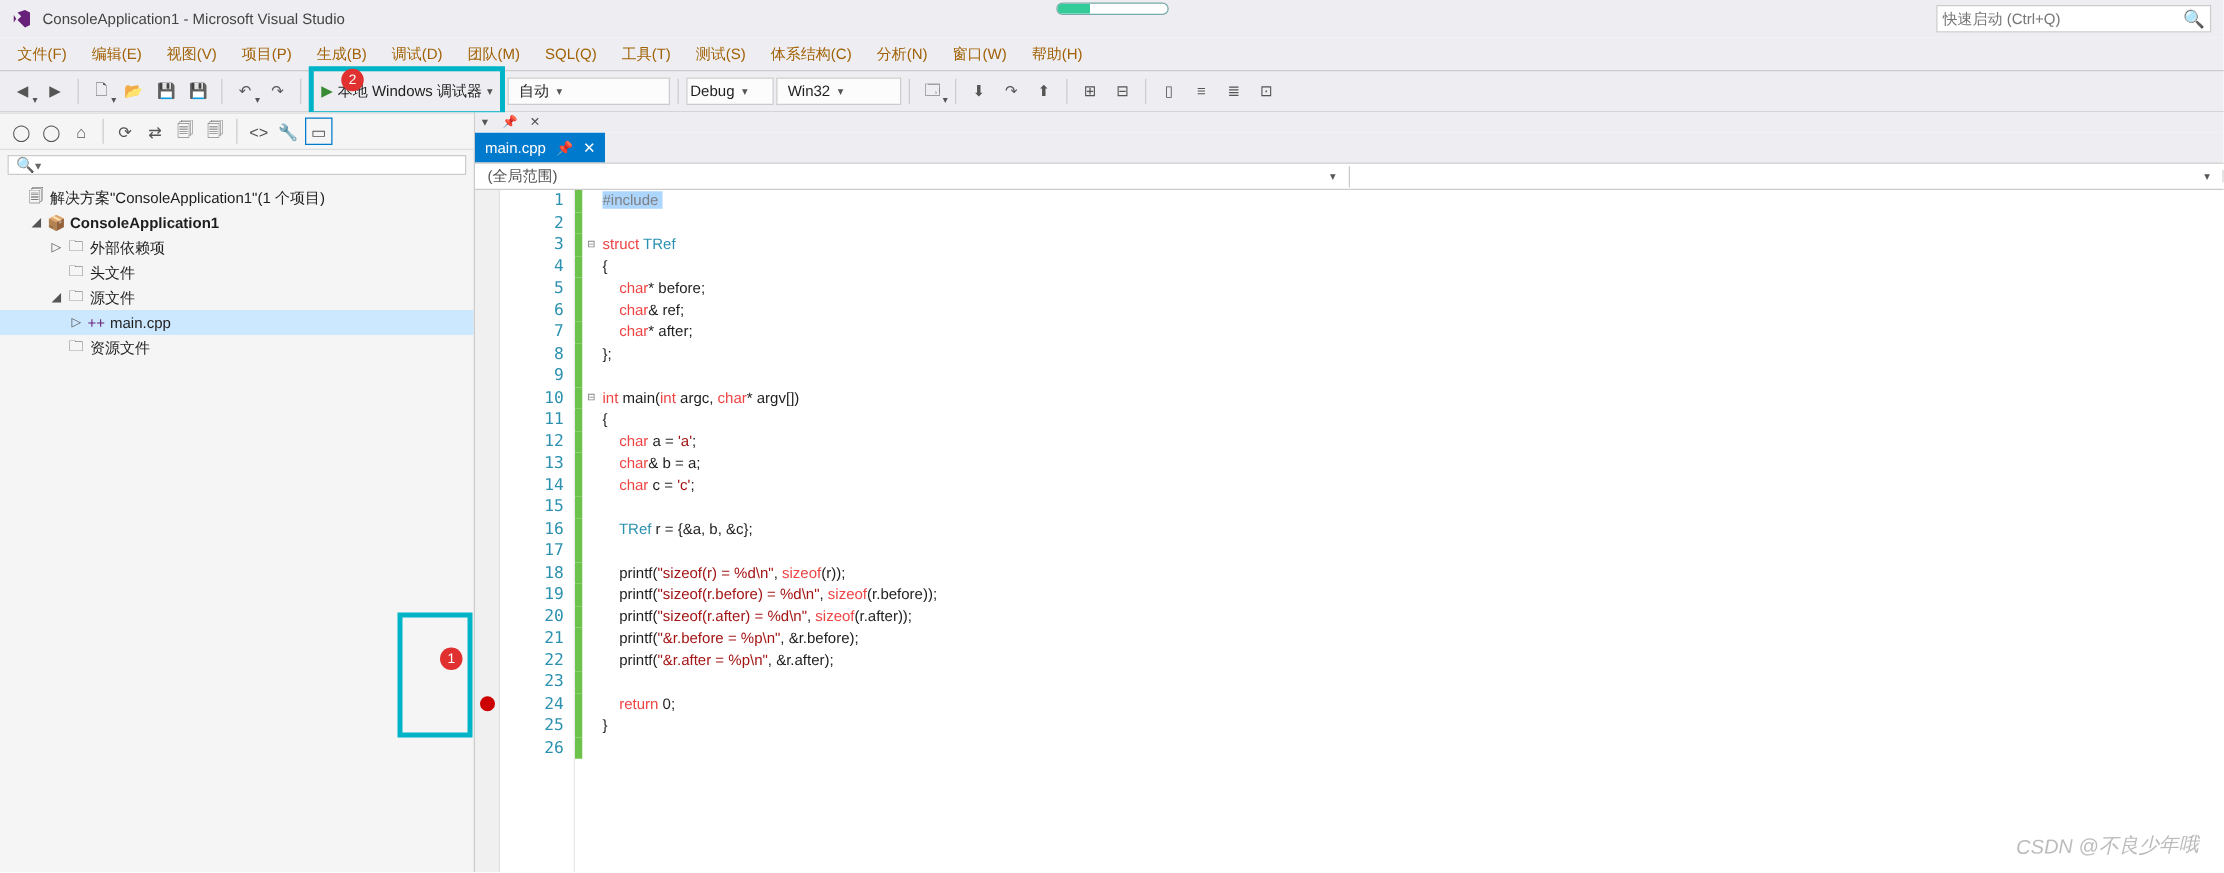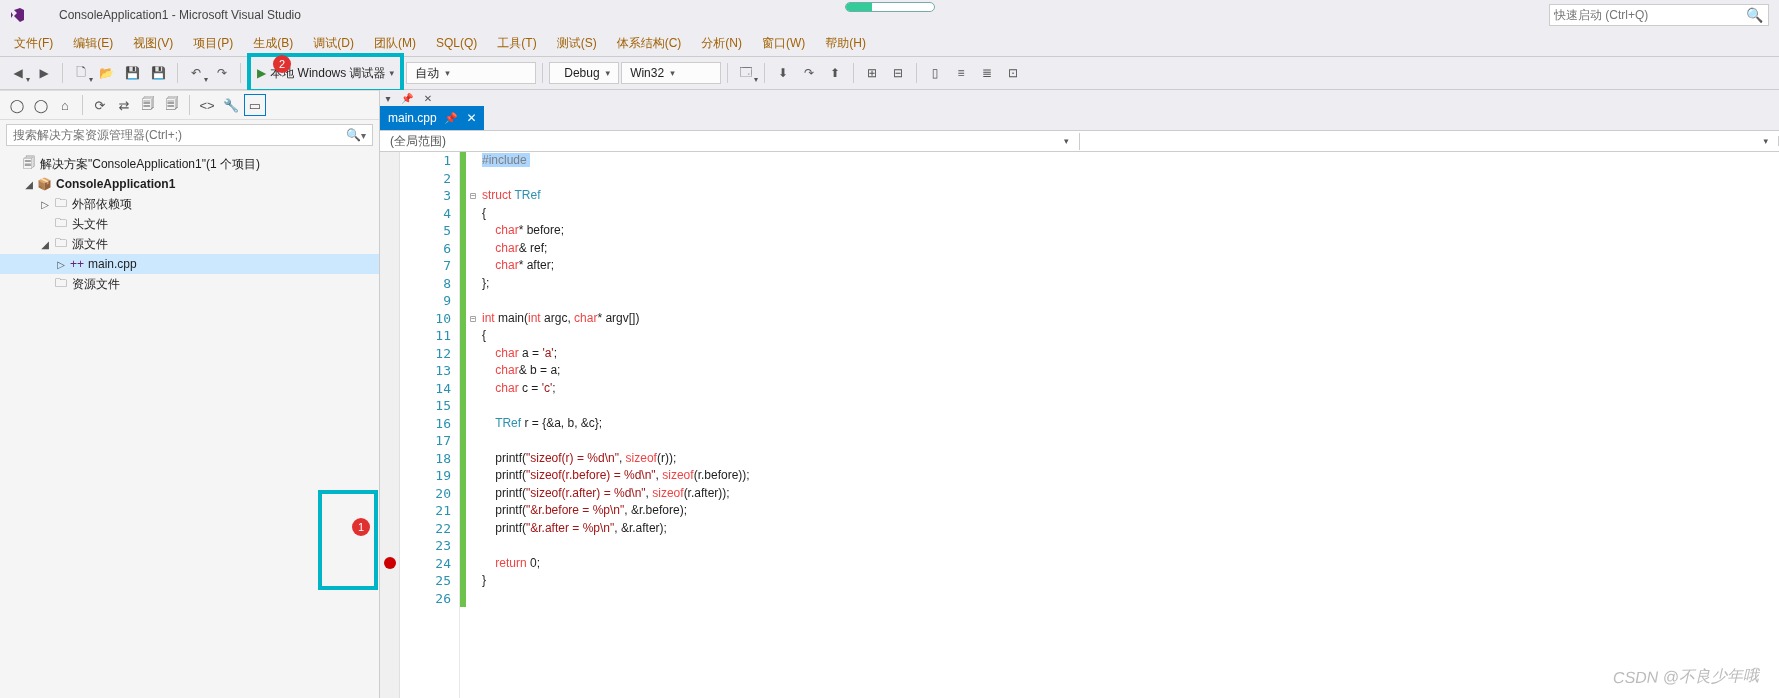--- a/index.html
+++ b/index.html
@@ -1,40 +1,40 @@
 <!DOCTYPE html>
 <html><head>
 <meta charset="utf-8">
 <style>
 * { margin: 0; padding: 0; box-sizing: border-box; font-family: "Microsoft YaHei", "Segoe UI", sans-serif; }
 body { background: #fff; font-size: 12px; color: #1e1e1e; width: 1779px; height: 698px; overflow: hidden; position: relative; }
 
 
 .titlebar { height: 30px; background: #eeeef2; display: flex; align-items: center; padding: 0 8px; color: #444; position: relative; }
 .titlebar .vs-icon { width: 18px; height: 18px; margin-right: 8px; display: inline-flex; align-items: center; justify-content: center; }
-.titlebar .title { flex: 0 0 auto; margin-left: 25px; }
+.titlebar .title { flex: 0 0 auto; }
 .top-progress { position: absolute; left: 50%; top: 2px; transform: translateX(-50%); width: 90px; height: 10px; border: 1px solid #7aa; border-radius: 6px; background: #fff; overflow: hidden; }
 .top-progress > div { background: #3c9; width: 30%; height: 100%; }
 .quick-launch { position: absolute; right: 10px; top: 4px; width: 220px; height: 22px; border: 1px solid #ccc; display: flex; align-items: center; padding: 0 4px; background: #fff; }
 .quick-launch input { border: none; outline: none; flex: 1; font-size: 12px; color: #888; }
 .quick-launch .mag { color: #666; font-size: 14px; }
 
 
 .menubar { height: 26px; background: #eeeef2; display: flex; align-items: center; padding: 0 4px; }
 .menubar .mitem { padding: 4px 10px; color: #a16207; cursor: pointer; }
 
 
 .toolbar { height: 34px; background: #eeeef2; border-top: 1px solid #ccc; border-bottom: 1px solid #ccc; display: flex; align-items: center; padding: 0 6px; gap: 2px; }
 .tbtn { width: 24px; height: 24px; display: inline-flex; align-items: center; justify-content: center; color: #555; cursor: pointer; position: relative; }
 .tbtn .small-arrow { font-size: 8px; position: absolute; right: 0; bottom: 1px; }
 .tsep { width: 1px; height: 20px; background: #ccc; margin: 0 4px; }
 .run-box { display: flex; align-items: center; border: 4px solid #00b4c8; height: 40px; padding: 0 6px; margin: -4px 0; }
 .run-play { color: #388a34; font-size: 12px; margin-right: 4px; }
 .run-label { color: #1e1e1e; }
-.combo { height: 22px; border: 1px solid #ccc; background: #fcfcfc; display: inline-flex; align-items: center; padding: 0 8px 0 8px; cursor: pointer; gap: 6px; }
+.combo { height: 22px; border: 1px solid #ccc; background: #fcfcfc; display: inline-flex; align-items: center; padding: 0 20px 0 8px; cursor: pointer; gap: 6px; }
 .combo .arrow { font-size: 9px; color: #555; }
 
 
 .ann-badge { width: 18px; height: 18px; border-radius: 50%; background: #e03030; color: #fff; font-size: 11px; display: inline-flex; align-items: center; justify-content: center; position: absolute; }
 
 
 .main { display: flex; height: calc(100% - 90px); }
 
 
 .sol { width: 380px; background: #f5f5f5; border-right: 1px solid #ccc; display: flex; flex-direction: column; position: relative; }
@@ -183,21 +183,20 @@
       <span class="tbtn">⟳</span>
       <span class="tbtn">⇄</span>
       <span class="tbtn">🗐</span>
       <span class="tbtn">🗐</span>
       <span class="tsep"></span>
       <span class="tbtn">&lt;&gt;</span>
       <span class="tbtn">🔧</span>
       <span class="tbtn" style="border:1px solid #007acc;">▭</span>
     </div>
     <div class="sol-search">
-      <input placeholder="搜索解决方案资源管理器(Ctrl+;)" style="">
       <span class="mag">🔍<small>▾</small></span>
     </div>
     <div class="sol-tree">
       <div class="tnode">
         <span class="expander"></span>
         <span class="icn">🗐</span>
         <span class="lbl">解决方案"ConsoleApplication1"(1 个项目)</span>
       </div>
       <div class="tnode d1 bold">
         <span class="expander">◢</span>

